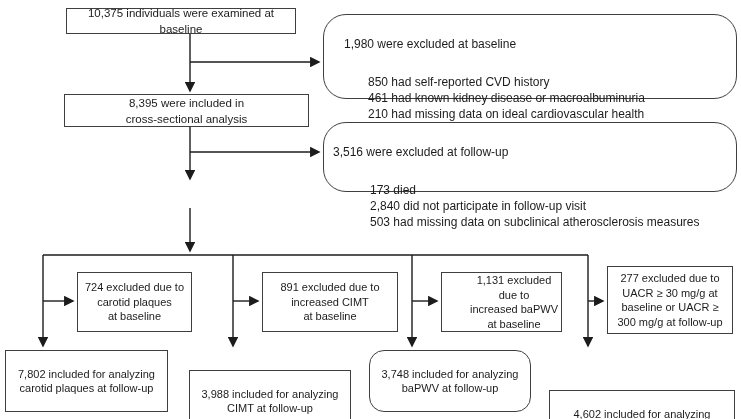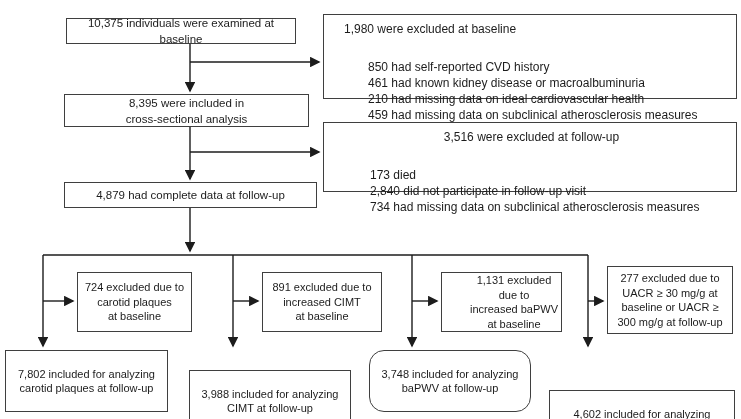--- a/index.html
+++ b/index.html
@@ -8,26 +8,26 @@
     font-family:"Liberation Sans","DejaVu Sans",sans-serif;color:#1c1c1c;
   }
   .box{
     position:absolute;border:1.5px solid #3f3f3f;background:#ffffff;box-sizing:border-box;
   }
   .center{display:flex;align-items:center;justify-content:center;text-align:center;}
   .multiline{white-space:pre-line;}
   .f11{font-size:11px;line-height:14.5px;}
   .f115{font-size:11.5px;line-height:16px;}
   .f12{font-size:12px;line-height:16px;}
-  .excl{padding:6px 6px 2px 6px;}
+  .excl{padding:21px 6px 2px 6px;border-radius:23px;}
   .excl .hdr{white-space:pre-line;}
   .excl .items{white-space:pre-line;margin-top:22px;}
   .e1 .hdr{padding-left:14px;}
   .e1 .items{padding-left:38px;}
-  .e2 .hdr{padding-left:3px;text-align:center;}
+  .e2 .hdr{padding-left:3px;}
   .e2 .items{padding-left:40px;}
   svg.connectors{position:absolute;left:0;top:0;width:741px;height:419px;}
 </style>
 </head>
 <body>
 
 <div class="canvas">
 
   <svg class="connectors" viewBox="0 0 741 419" xmlns="http://www.w3.org/2000/svg">
     <defs>
@@ -46,47 +46,46 @@
       <path d="M233 255 V346" marker-end="url(#arrow)"></path>
       <path d="M412 255 V346" marker-end="url(#arrow)"></path>
       <path d="M588 255 V346" marker-end="url(#arrow)"></path>
       <path d="M43 301 H73" marker-end="url(#arrow)"></path>
       <path d="M233 301 H258" marker-end="url(#arrow)"></path>
       <path d="M412 301 H437" marker-end="url(#arrow)"></path>
       <path d="M588 301 H603" marker-end="url(#arrow)"></path>
     </g>
   </svg>
 
-  <div class="box center f115" style="left:66px;top:18px;width:230px;height:26px;">10,375 individuals were examined at baseline</div>
+  <div class="box center f115" style="left:66px;top:8px;width:230px;height:26px;">10,375 individuals were examined at baseline</div>
 
   <div class="box excl e1 f12" style="left:323px;top:14px;width:414px;height:85px;">
     <div class="hdr">1,980 were excluded at baseline</div>
     <div class="items">850 had  self-reported CVD history
 461 had known kidney disease or macroalbuminuria
 210 had missing data on ideal cardiovascular health
 459 had missing data on subclinical atherosclerosis measures</div>
   </div>
 
   <div class="box center multiline f115" style="left:64px;top:94px;width:245px;height:33px;">8,395 were included in
 cross-sectional analysis</div>
 
   <div class="box excl e2 f12" style="left:323px;top:122px;width:414px;height:70px;">
     <div class="hdr">3,516 were excluded at follow-up</div>
     <div class="items">173 died
 2,840 did not participate in follow-up visit
-734 had missing data on subclinical atherosclerosis measures</div>
+503 had missing data on subclinical atherosclerosis measures</div>
   </div>
 
-  <div class="box center f115" style="left:64px;top:182px;width:253px;height:26px;">4,879 had complete data at follow-up</div>
 
   <div class="box center multiline f11" style="left:77px;top:272px;width:115px;height:60px;">724 excluded due to
 carotid plaques
 at baseline</div>
 
-  <div class="box center multiline f11" style="left:262px;top:272px;width:120px;height:60px;">891 excluded due to
+  <div class="box center multiline f11" style="left:262px;top:272px;width:136px;height:60px;">891 excluded due to
 increased CIMT
 at baseline</div>
 
   <div class="box center multiline f11" style="left:441px;top:272px;width:121px;height:60px;padding-left:25px;">1,131 excluded due to
 increased baPWV
 at baseline</div>
 
   <div class="box center multiline f11" style="left:607px;top:266px;width:126px;height:68px;">277 excluded due to
 UACR ≥ 30 mg/g at
 baseline or UACR ≥

